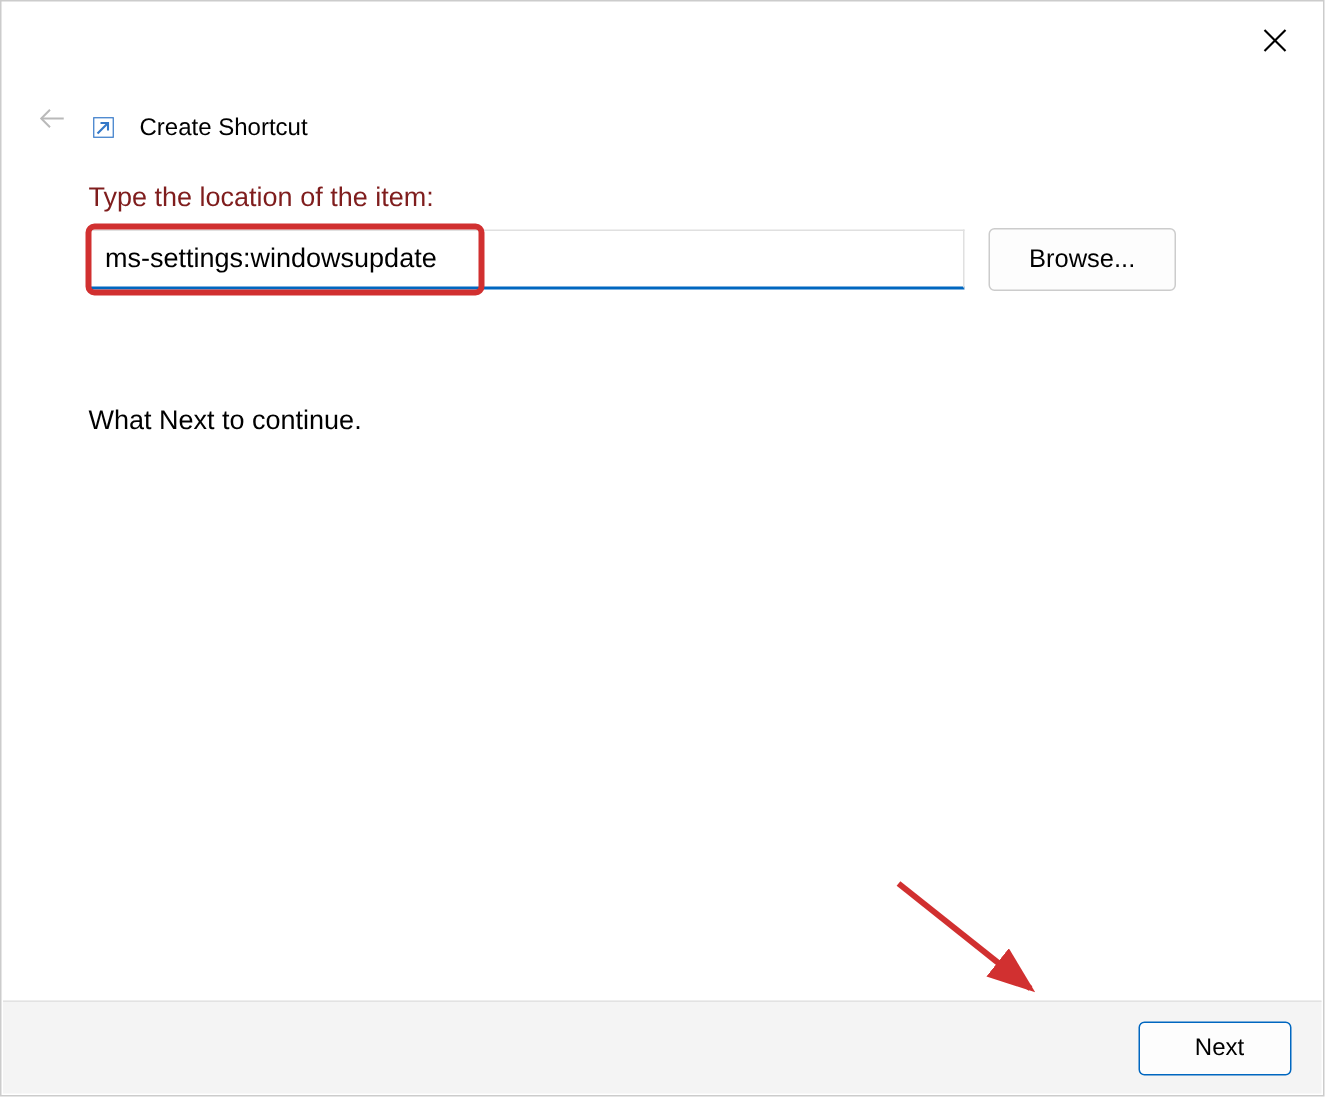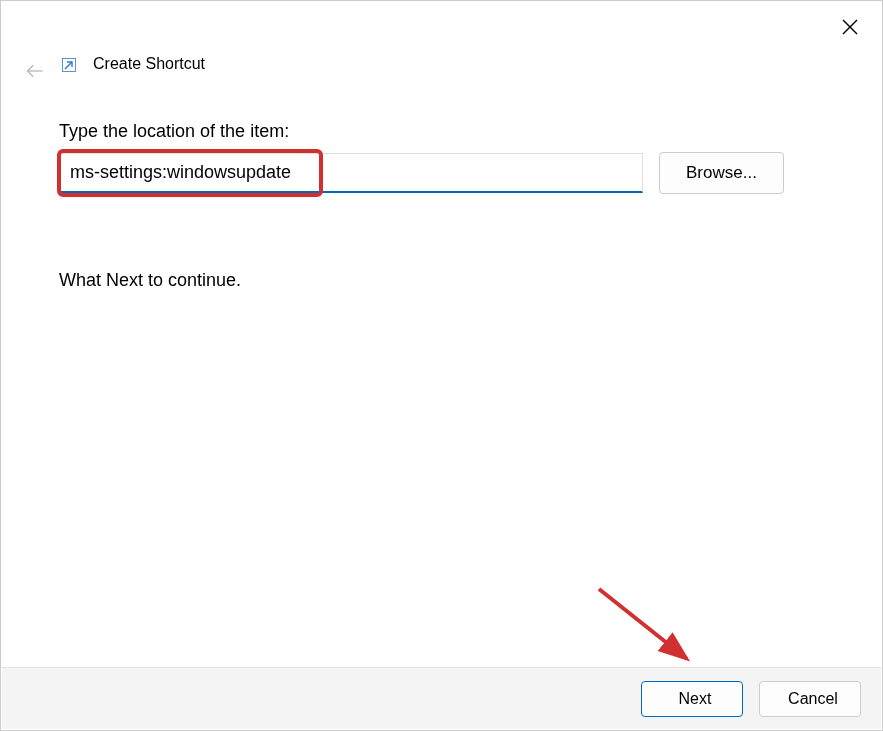--- a/index.html
+++ b/index.html
@@ -22,21 +22,21 @@
     top: 8px; right: 14px;
     width: 36px; height: 36px;
     display: flex; align-items: center; justify-content: center;
     cursor: pointer;
   }
   .close-btn svg { width: 16px; height: 16px; }
   .header-row {
     position: absolute;
     top: 54px; left: 18px; right: 18px;
     height: 40px;
-    display: flex; align-items: flex-start;
+    display: flex; align-items: flex-end;
   }
   .back-btn {
     width: 32px; height: 32px;
     display: flex; align-items: center; justify-content: center;
     cursor: default;
     opacity: 0.45;
   }
   .back-btn svg { width: 20px; height: 20px; }
   .shortcut-glyph {
     width: 20px; height: 20px;
@@ -61,21 +61,21 @@
     margin: 14px 0 54px 0;
   }
   .desc {
     font-size: 18px;
     color: #000;
     line-height: 1.55;
     margin-bottom: 54px;
   }
   .field-label {
     font-size: 18px;
-    color: #000000;
+    color: #7f1d1d;
     margin-bottom: 10px;
   }
   .input-row {
     display: flex;
     align-items: center;
     gap: 16px;
   }
   .input-wrap {
     position: relative;
     flex: 1;
@@ -192,14 +192,13 @@
   <defs>
     <marker id="ah" markerWidth="10" markerHeight="10" refX="7" refY="3" orient="auto">
       <path d="M0,0 L8,3 L0,6 Z" fill="#d13030"></path>
     </marker>
   </defs>
   <line x1="8" y1="8" x2="96" y2="78" stroke="#d13030" stroke-width="4" marker-end="url(#ah)"></line>
 </svg>
 
 <div class="footer">
   <button class="next-btn">Next</button>
-  <button class="cancel-btn">Cancel</button>
 </div>
 
 </body></html>

